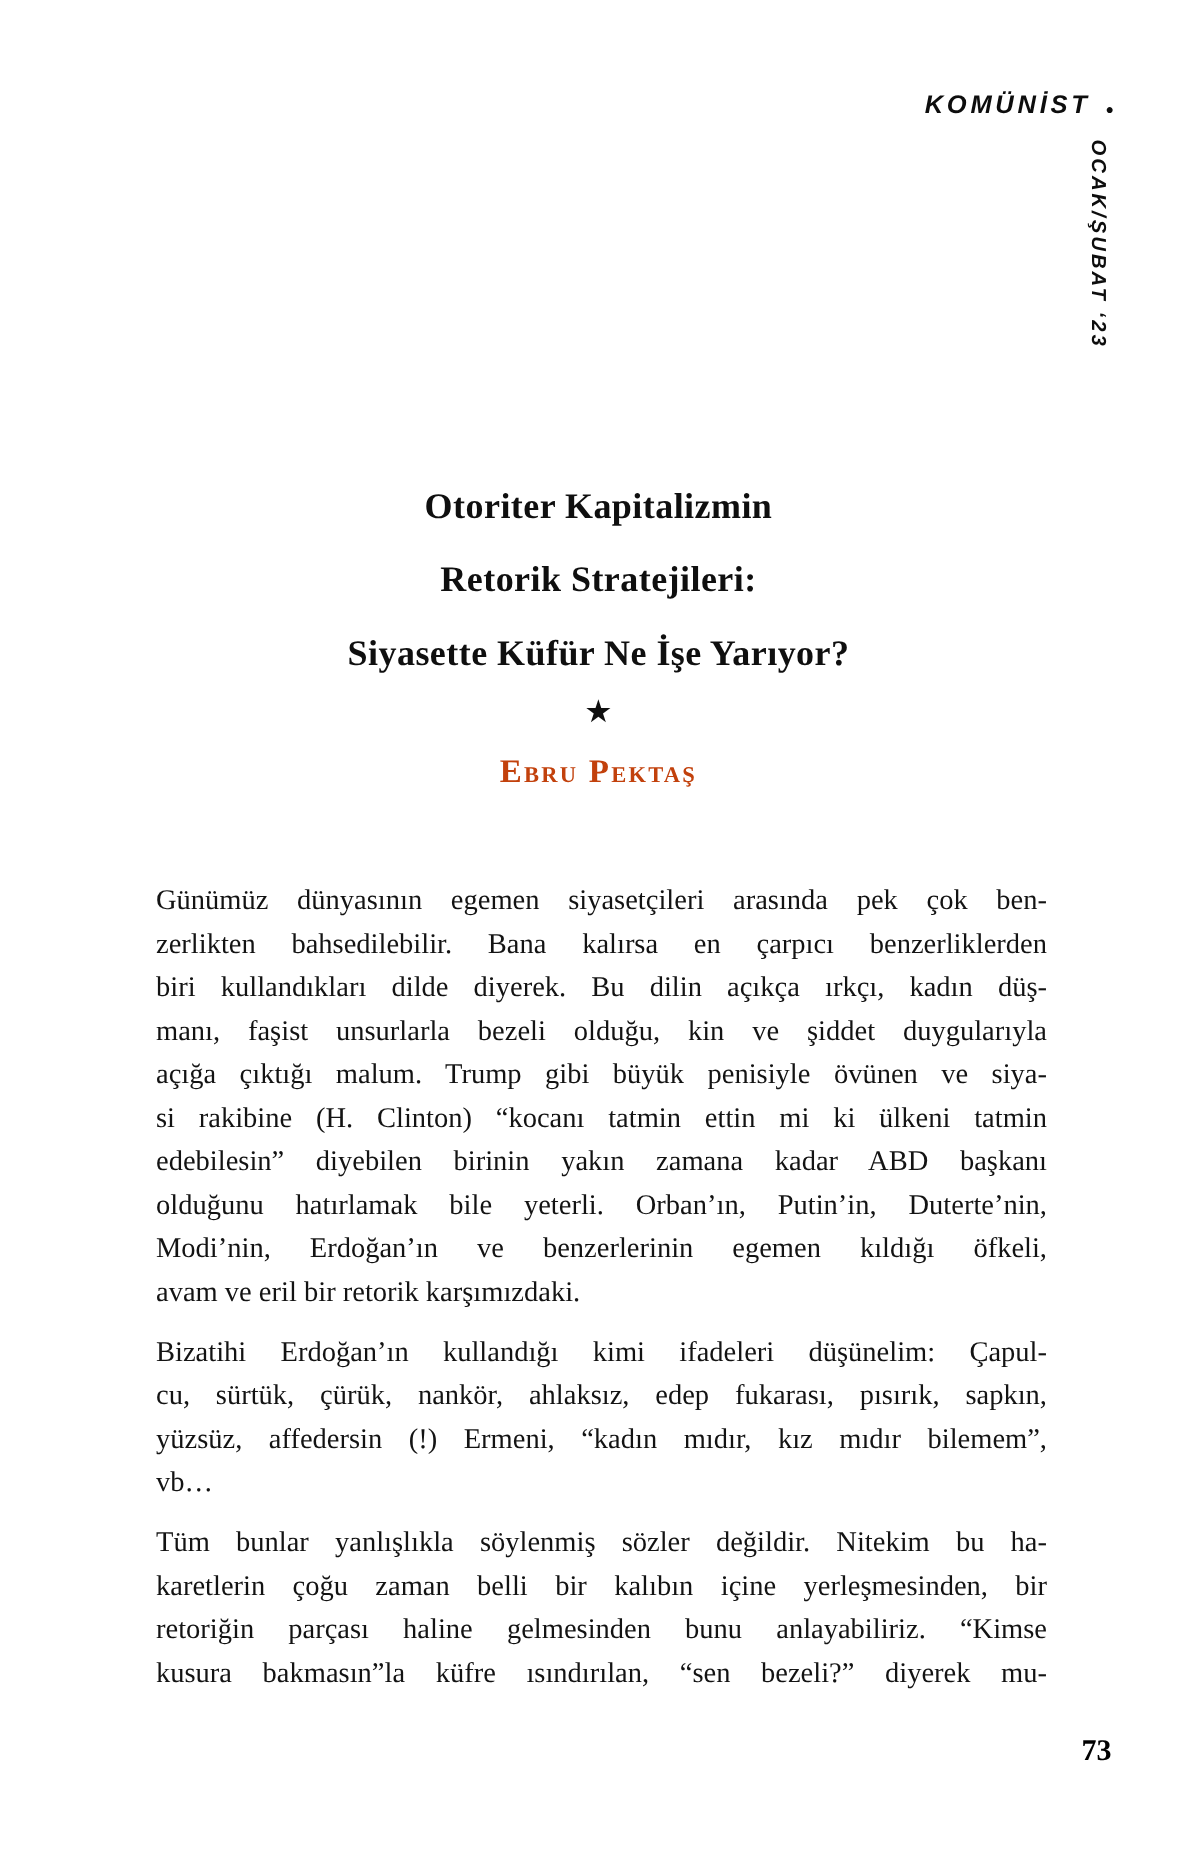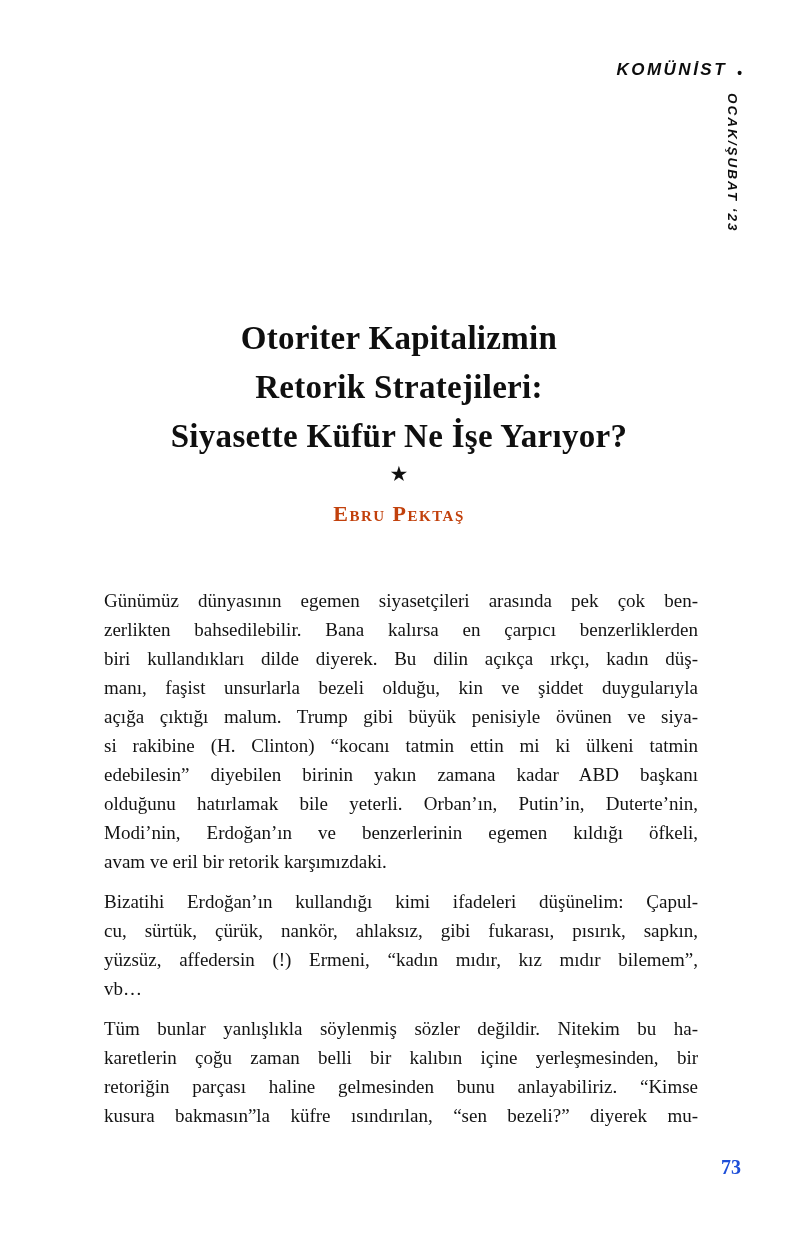--- a/index.html
+++ b/index.html
@@ -51,21 +51,21 @@
   }
 
   
   .title-block {
     position: absolute;
     top: 314px;
     left: 0;
     width: 100%;
     text-align: center;
     font-weight: 700;
-    font-size: 33px;
+    font-size: 24px;
     line-height: 49px;
     letter-spacing: 0.3px;
     color: #0f0f0f;
   }
 
   .star {
     position: absolute;
     top: 462px;
     left: 0;
     width: 100%;
@@ -104,21 +104,21 @@
     white-space: normal;
   }
   .line.last { text-align-last: left; }
 
   .page-number {
     position: absolute;
     right: 57px;
     bottom: 62px;
     font-weight: 700;
     font-size: 20px;
-    color: #1d4ed8;
+    color: #000000;
   }
 </style>
 </head>
 <body>
 
 <div class="page">
 
   <div class="journal-name">
     <span>KOMÜNİST</span>
     <span class="bullet">•</span>
@@ -146,21 +146,21 @@
       <div class="line">açığa çıktığı malum. Trump gibi büyük penisiyle övünen ve siya-</div>
       <div class="line">si rakibine (H. Clinton) “kocanı tatmin ettin mi ki ülkeni tatmin</div>
       <div class="line">edebilesin” diyebilen birinin yakın zamana kadar ABD başkanı</div>
       <div class="line">olduğunu hatırlamak bile yeterli. Orban’ın, Putin’in, Duterte’nin,</div>
       <div class="line">Modi’nin, Erdoğan’ın ve benzerlerinin egemen kıldığı öfkeli,</div>
       <div class="line last">avam ve eril bir retorik karşımızdaki.</div>
     </div>
 
     <div class="para">
       <div class="line">Bizatihi Erdoğan’ın kullandığı kimi ifadeleri düşünelim: Çapul-</div>
-      <div class="line">cu, sürtük, çürük, nankör, ahlaksız, gibi fukarası, pısırık, sapkın,</div>
+      <div class="line">cu, sürtük, çürük, nankör, ahlaksız, edep fukarası, pısırık, sapkın,</div>
       <div class="line">yüzsüz, affedersin (!) Ermeni, “kadın mıdır, kız mıdır bilemem”,</div>
       <div class="line last">vb…</div>
     </div>
 
     <div class="para">
       <div class="line">Tüm bunlar yanlışlıkla söylenmiş sözler değildir. Nitekim bu ha-</div>
       <div class="line">karetlerin çoğu zaman belli bir kalıbın içine yerleşmesinden, bir</div>
       <div class="line">retoriğin parçası haline gelmesinden bunu anlayabiliriz. “Kimse</div>
       <div class="line">kusura bakmasın”la küfre ısındırılan, “sen bezeli?” diyerek mu-</div>
     </div>

